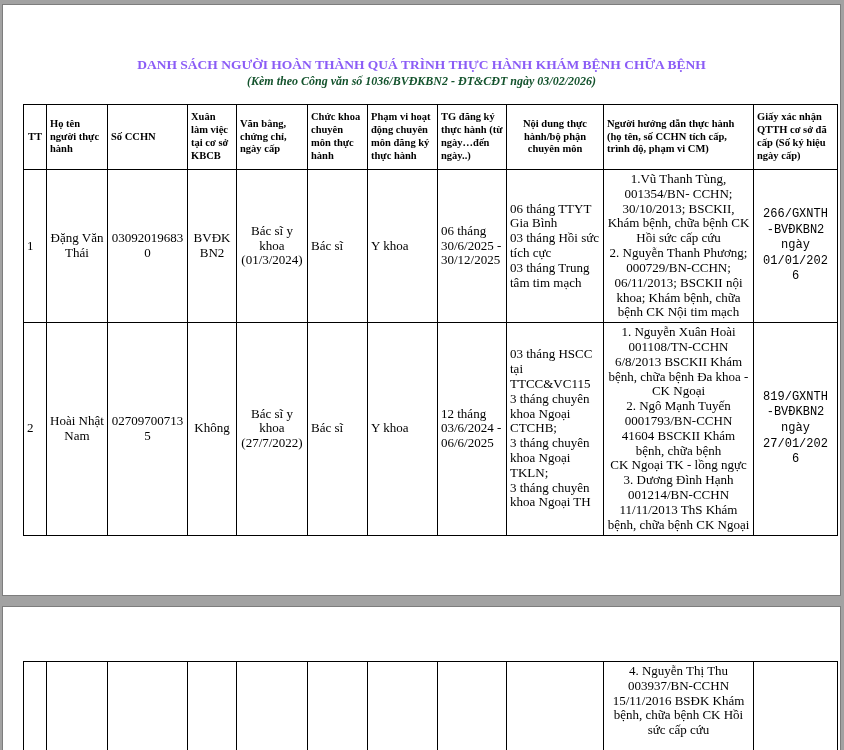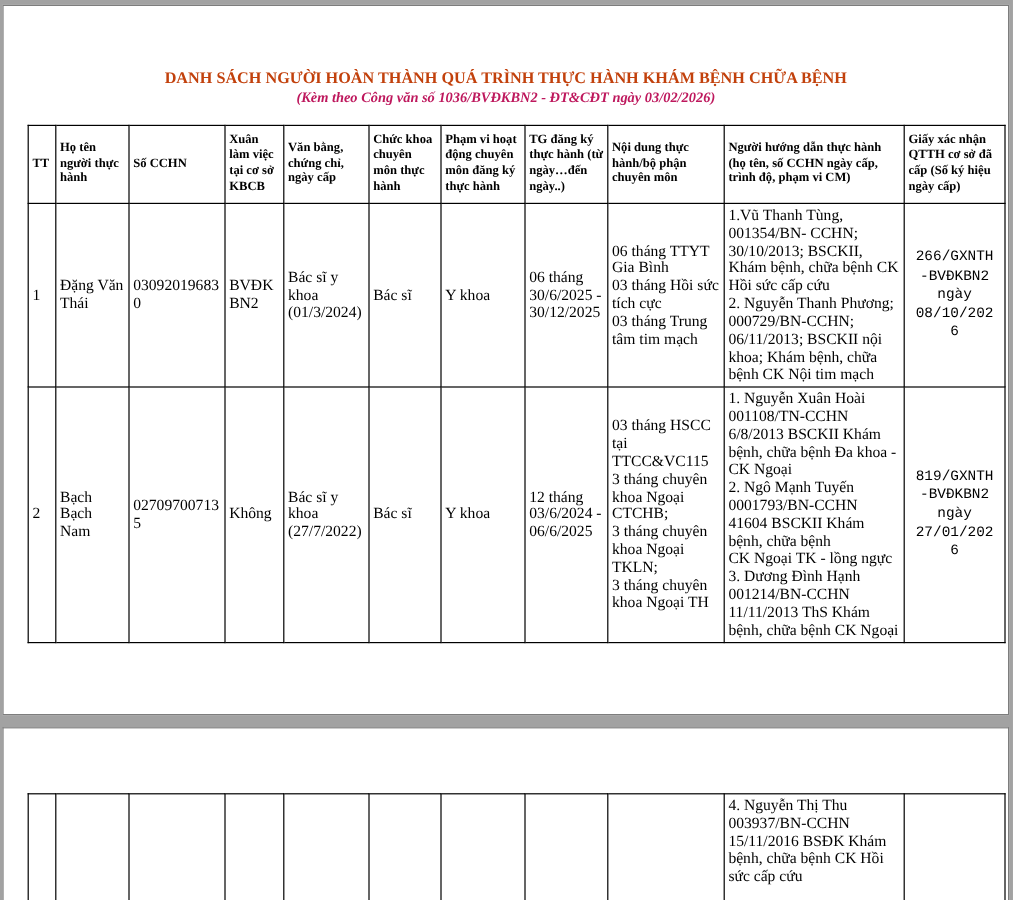--- a/index.html
+++ b/index.html
@@ -18,30 +18,30 @@
   }
   .page-1 { top: 4px; height: 592px; }
   .page-2 { top: 606px; height: 144px; border-bottom: none; overflow: hidden; }
 
   .doc-title {
     margin-top: 52px;
     text-align: center;
     font-weight: bold;
     font-size: 13.5px;
     line-height: 16px;
-    color: #c2410c;
+    color: #8b5cf6;
   }
   .doc-subtitle {
     margin-top: 1px;
     text-align: center;
     font-weight: bold;
     font-style: italic;
     font-size: 12px;
     line-height: 14px;
-    color: #be185d;
+    color: #14532d;
   }
 
   table.doc-table {
     border-collapse: collapse;
     table-layout: fixed;
     width: 814px;
     margin-left: 20px;
   }
   .page-1 table.doc-table { margin-top: 16px; }
   .page-2 table.doc-table { margin-top: 54px; }
@@ -66,23 +66,23 @@
     line-height: 1.14;
     vertical-align: middle;
     padding: 2px 3px;
     text-align: left;
   }
   tr.header-row { height: 65px; }
   tr.body-row-1 { height: 150px; }
   tr.body-row-2 { height: 210px; }
   tr.body-row-cont { height: 150px; }
 
-  th.h-center, td.c-center { }
+  th.h-center, td.c-center { text-align: center; }
   td.c-pre { white-space: pre-line; }
-  td.c-top { vertical-align: top; }
+  td.c-top { vertical-align: top; text-align: center; }
   td.c-cert {
     font-family: "Liberation Mono", "DejaVu Sans Mono", monospace;
     font-size: 12px;
     line-height: 1.3;
     text-align: center;
     padding: 2px 8px;
   }
 </style>
 </head>
 <body>
@@ -109,44 +109,44 @@
         <tr class="header-row">
       <th class="h-center">TT</th>
       <th>Họ tên người thực hành</th>
       <th>Số CCHN</th>
       <th>Xuân làm việc tại cơ sở KBCB</th>
       <th>Văn bằng, chứng chỉ, ngày cấp</th>
       <th>Chức khoa chuyên môn thực hành</th>
       <th>Phạm vi hoạt động chuyên môn đăng ký thực hành</th>
       <th>TG đăng ký thực hành (từ ngày…đến ngày..)</th>
       <th class="h-center">Nội dung thực hành/bộ phận chuyên môn</th>
-      <th>Người hướng dẫn thực hành (họ tên, số CCHN ngày cấp, trình độ, phạm vi CM)</th>
+      <th>Người hướng dẫn thực hành (họ tên, số CCHN tích cấp, trình độ, phạm vi CM)</th>
       <th>Giấy xác nhận QTTH cơ sở đã cấp (Số ký hiệu ngày cấp)</th>
     </tr>
     <tr class="body-row-1">
       <td>1</td>
       <td class="c-center">Đặng Văn Thái</td>
       <td class="c-center">030920196830</td>
       <td class="c-center">BVĐKBN2</td>
       <td class="c-center">Bác sĩ y khoa (01/3/2024)</td>
       <td>Bác sĩ</td>
       <td>Y khoa</td>
       <td class="c-pre">06 tháng
 30/6/2025 -
 30/12/2025</td>
       <td class="c-pre">06 tháng TTYT Gia Bình
 03 tháng Hồi sức tích cực
 03 tháng Trung tâm tim mạch</td>
       <td class="c-pre c-top">1.Vũ Thanh Tùng, 001354/BN- CCHN; 30/10/2013; BSCKII, Khám bệnh, chữa bệnh CK Hồi sức cấp cứu
 2. Nguyễn Thanh Phương; 000729/BN-CCHN; 06/11/2013; BSCKII nội khoa; Khám bệnh, chữa bệnh CK Nội tim mạch</td>
-      <td class="c-cert">266/GXNTH -BVĐKBN2 ngày 08/10/2026</td>
+      <td class="c-cert">266/GXNTH -BVĐKBN2 ngày 01/01/2026</td>
     </tr>
     <tr class="body-row-2">
       <td>2</td>
-      <td class="c-center">Bạch Bạch Nam</td>
+      <td class="c-center">Hoài Nhật Nam</td>
       <td class="c-center">027097007135</td>
       <td class="c-center">Không</td>
       <td class="c-center">Bác sĩ y khoa (27/7/2022)</td>
       <td>Bác sĩ</td>
       <td>Y khoa</td>
       <td class="c-pre">12 tháng
 03/6/2024 -
 06/6/2025</td>
       <td class="c-pre">03 tháng HSCC tại TTCC&amp;VC115
 3 tháng chuyên khoa Ngoại CTCHB;

